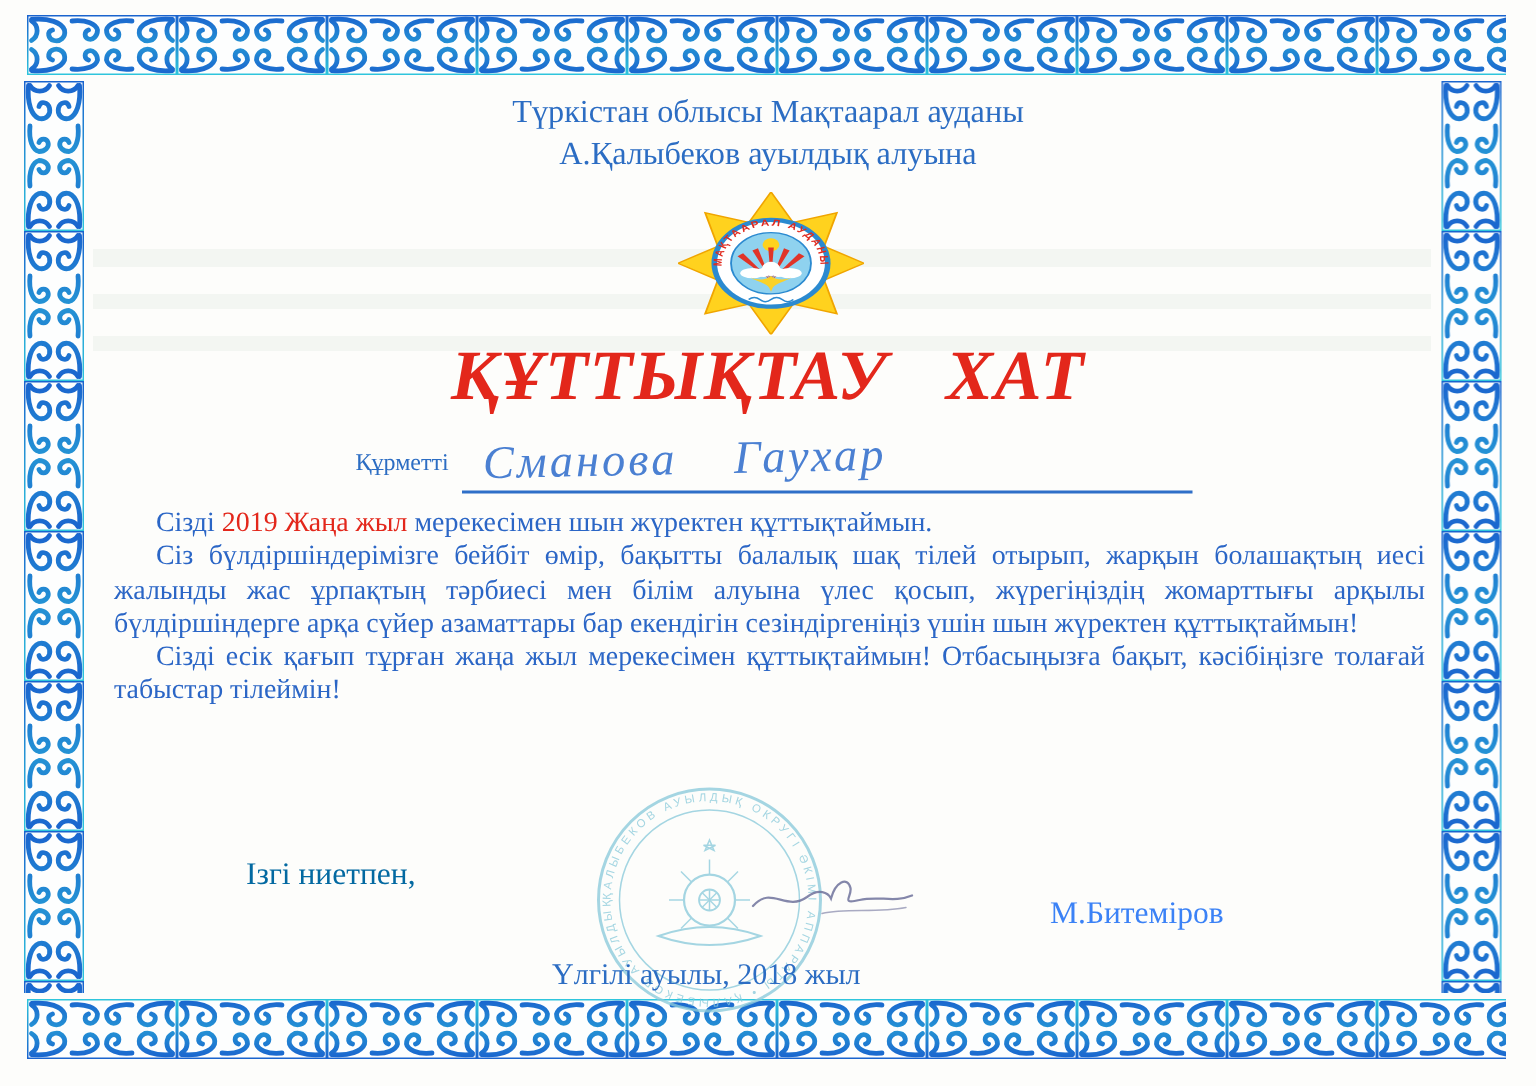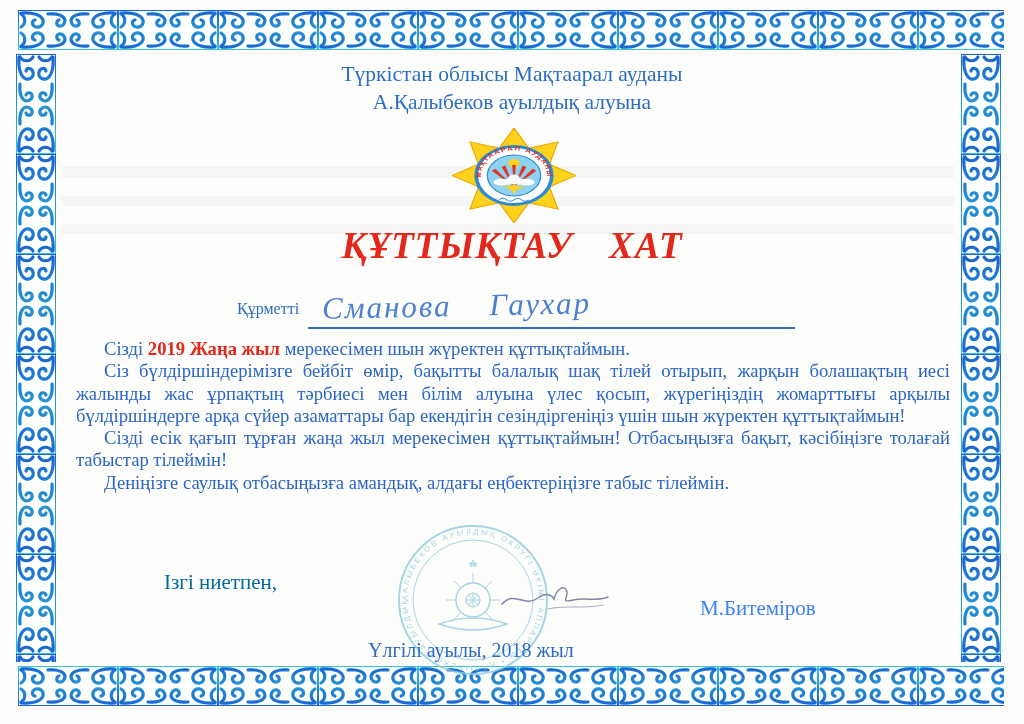--- a/index.html
+++ b/index.html
@@ -7,35 +7,35 @@
   .page {
     position:relative; width:1024px; height:724px;
     background:#fdfdfb; overflow:hidden;
   }
   .artifact { position:absolute; left:62px; right:70px; background:rgba(203,222,211,0.20); pointer-events:none; }
 
   .header { position:absolute; top:60px; left:0; width:100%; text-align:center; z-index:2;
     color:#2c6dc3; font-size:21.5px; line-height:28px; }
 
   .title { position:absolute; top:224px; left:0; width:100%; text-align:center; z-index:2;
-    color:#e3271b; font-size:37px; font-weight:bold; font-style:italic;
+    color:#e3271b; font-size:47px; font-weight:bold; font-style:italic;
     letter-spacing:1px; word-spacing:26px; }
 
   .salutation { position:absolute; top:300px; left:237px; z-index:2;
     color:#2c6dc3; font-size:16px; }
   .name-underline { position:absolute; top:327px; left:308px; width:487px;
     border-bottom:2px solid #2f6fc8; z-index:2; }
   .recipient { position:absolute; top:288px; left:322px; z-index:3;
     color:#4b80d2; font-size:31px; font-style:italic; letter-spacing:2px;
     word-spacing:28px; transform:rotate(-1.2deg); white-space:nowrap; }
 
   .body-text { position:absolute; top:338px; left:76px; width:874px; z-index:2;
     color:#2b66c6; font-size:18.6px; line-height:22.3px; text-align:justify; }
   .body-text p { text-indent:28px; }
-  .hl-red { color:#e3271b;font-weight:bold; }
+  .hl-red { color:#e3271b; }
 
   .signoff { position:absolute; top:568px; left:164px; z-index:2;
     color:#0369a1; font-size:21px; line-height:28.5px; }
   .official-name { position:absolute; top:596px; left:700px; z-index:2;
     color:#3b82f6; font-size:21px; }
   .footer { position:absolute; top:639px; left:368px; z-index:2;
     color:#2c6dc3; font-size:20px; }
 
   .emblem { position:absolute; top:128px; left:452px; z-index:2; }
   .stamp { position:absolute; top:518px; left:391px; z-index:1; opacity:0.78; pointer-events:none; }
@@ -134,21 +134,20 @@
   <div class="title">ҚҰТТЫҚТАУ ХАТ</div>
 
   <div class="salutation">Құрметті</div>
   <div class="name-underline"></div>
   <div class="recipient">Сманова Гаухар</div>
 
   <div class="body-text">
     <p><span>Сізді </span><span class="hl-red">2019 Жаңа жыл</span><span> мерекесімен шын жүректен құттықтаймын.</span></p>
     <p>Сіз бүлдіршіндерімізге бейбіт өмір, бақытты балалық шақ тілей отырып, жарқын болашақтың иесі жалынды жас ұрпақтың тәрбиесі мен білім алуына үлес қосып, жүрегіңіздің жомарттығы арқылы бүлдіршіндерге арқа сүйер азаматтары бар екендігін сезіндіргеніңіз үшін шын жүректен құттықтаймын!</p>
     <p>Сізді есік қағып тұрған жаңа жыл мерекесімен құттықтаймын! Отбасыңызға бақыт, кәсібіңізге толағай табыстар тілеймін!</p>
-    <p>Деніңізге саулық отбасыңызға амандық, алдағы еңбектеріңізге табыс тілеймін.</p>
   </div>
 
   <svg class="stamp" width="164" height="164" viewBox="-82 -82 164 164">
     <g stroke="#8ccbdb" fill="none">
       <circle r="74" stroke-width="2"></circle>
       <circle r="60" stroke-width="1"></circle>
       <circle r="17" stroke-width="1.5"></circle>
       <circle r="7" stroke-width="1.2"></circle>
       <g stroke-width="1">
         <line x1="0" y1="-7" x2="0" y2="7"></line>

